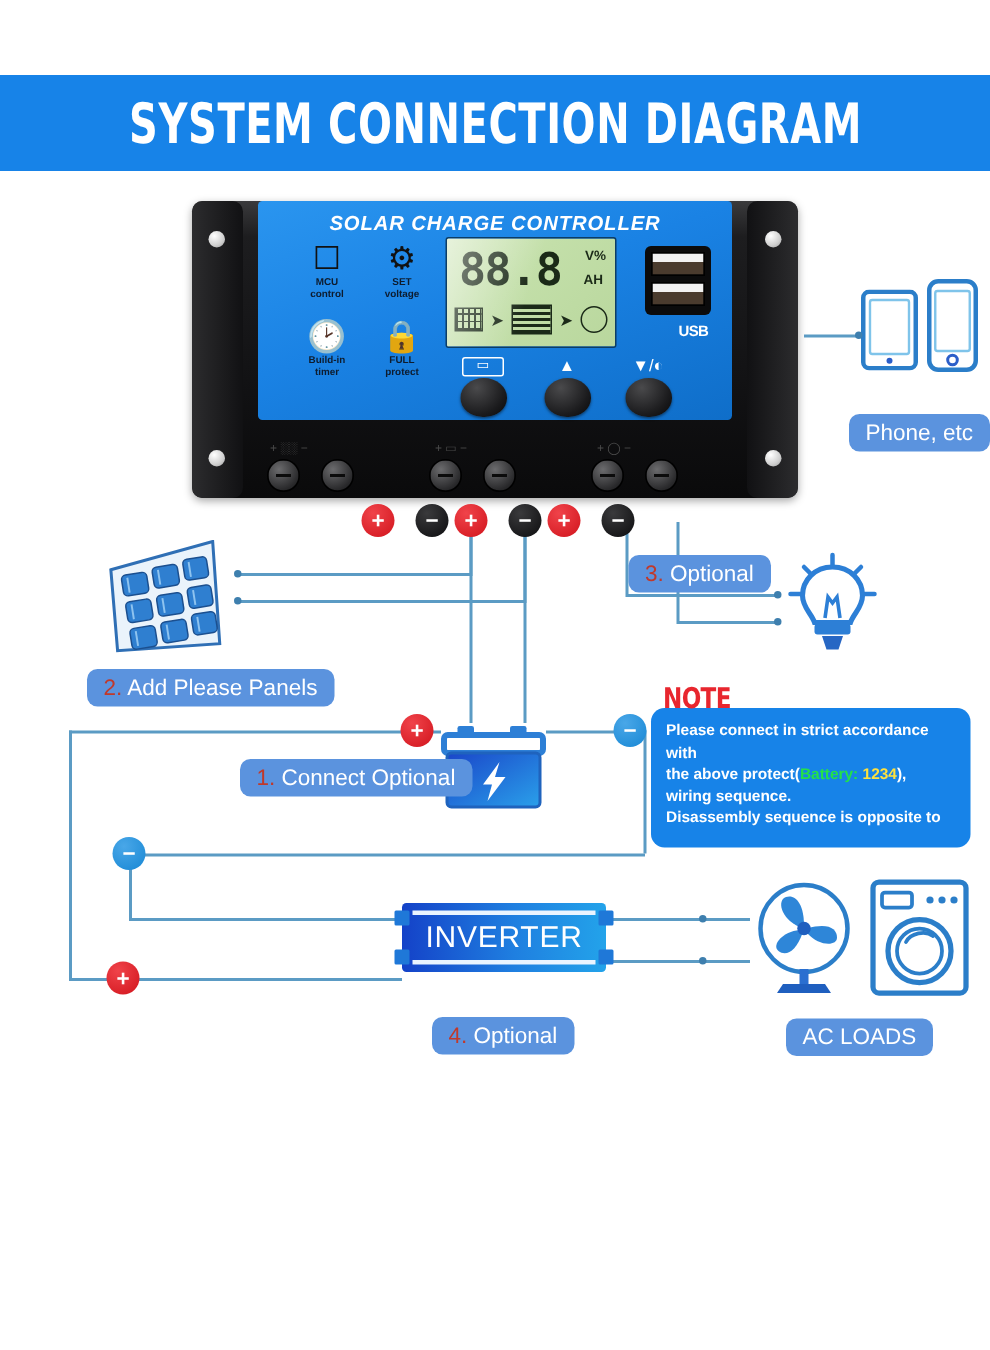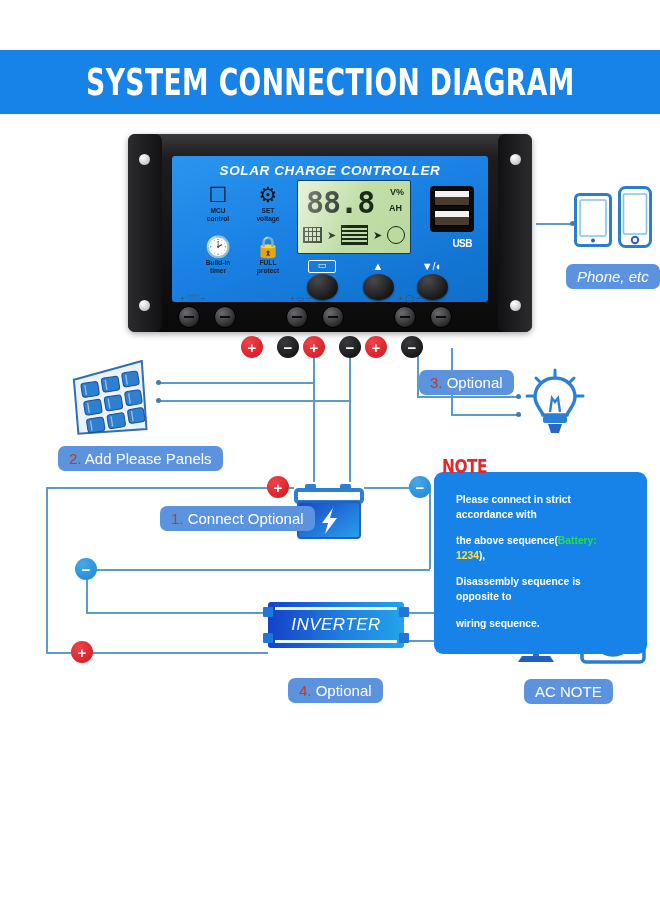--- a/index.html
+++ b/index.html
@@ -19,21 +19,21 @@
         border-radius:7px;box-shadow:0 2px 6px rgba(0,0,0,.35);}
   .ctrl-side{position:absolute;top:0;width:34px;height:198px;
         background:linear-gradient(90deg,#2c2c2e,#111113);border-radius:7px;}
   .ctrl-side.l{left:0;}
   .ctrl-side.r{right:0;background:linear-gradient(270deg,#2c2c2e,#111113);}
   .hole{position:absolute;width:11px;height:11px;border-radius:50%;
         background:radial-gradient(circle at 35% 30%,#fff,#cfcfcf 60%,#9a9a9a);}
   .hole.h1{left:11px;top:20px;} .hole.h2{left:11px;top:166px;}
   .hole.h3{right:11px;top:20px;} .hole.h4{right:11px;top:166px;}
 
-  .face{position:absolute;left:44px;top:22px;width:316px;height:146px;
+  .face{position:absolute;left:44px;top:0;width:316px;height:146px;
         background:linear-gradient(160deg,#2a95ef 0%,#1a82e4 45%,#0f6ec9 100%);
         border-radius:3px;}
   .brand{position:absolute;left:0;top:7px;width:316px;text-align:center;
          color:#fff;font-size:13.5px;font-weight:bold;font-style:italic;letter-spacing:.6px;}
 
   .featbox{position:absolute;width:40px;height:44px;text-align:center;}
   .featbox .gl{display:block;height:25px;line-height:25px;font-size:21px;color:#111;}
   .featbox .tx{display:block;font-size:6.6px;color:#0e1c2e;font-weight:bold;line-height:7.6px;}
   .fb1{left:26px;top:26px;} .fb2{left:76px;top:26px;}
   .fb3{left:26px;top:78px;} .fb4{left:76px;top:78px;}
@@ -100,31 +100,31 @@
   .lbl{position:absolute;background:#5b93de;color:#fff;border-radius:7px;
        padding:4px 11px;font-size:15px;white-space:nowrap;z-index:8;}
   .lbl .n{color:#c0392b;}
 
   
   .note{position:absolute;left:434px;top:472px;width:213px;
         background:#1783e8;border-radius:9px;padding:9px 10px 11px;box-sizing:border-box;z-index:8;}
   .note-t{position:absolute;left:442px;top:455px;color:#e8262e;font-size:19px;font-weight:bold;
         letter-spacing:-.5px;transform:scaleX(.9);transform-origin:left;z-index:9;
         font-family:"DejaVu Sans Condensed","Liberation Sans",sans-serif;}
-  .note p{margin:12px;color:#fff;font-size:10.3px;line-height:14.6px;font-weight:bold;}
+  .note p{margin:0;color:#fff;font-size:10.3px;line-height:14.6px;font-weight:bold;}
   .note .g{color:#23e04a;} .note .y{color:#ffe23d;}
 
   
   .pv{position:absolute;left:70px;top:360px;width:86px;height:86px;}
   .bat{position:absolute;left:294px;top:482px;width:70px;height:58px;}
   .bulb{position:absolute;left:524px;top:368px;width:62px;height:68px;}
   .inv{position:absolute;left:268px;top:602px;width:136px;height:46px;
        background:linear-gradient(90deg,#1442c8 0%,#1f7fe0 55%,#23a3ea 100%);
        border-radius:3px;display:flex;align-items:center;justify-content:center;z-index:5;}
-  .inv span{color:#fff;font-size:17px;letter-spacing:.5px;font-style:italic;}
+  .inv span{color:#fff;font-size:20px;letter-spacing:.5px;}
   .inv:before,.inv:after{content:"";position:absolute;left:7px;right:7px;height:3px;background:#eaf4ff;}
   .inv:before{top:5px;} .inv:after{bottom:5px;}
   .inv-t{position:absolute;width:10px;height:10px;background:#1f78d8;border-radius:1px;}
   .tablet{position:absolute;left:574px;top:193px;width:38px;height:54px;}
   .phone{position:absolute;left:618px;top:186px;width:34px;height:62px;}
   .fan{position:absolute;left:500px;top:586px;width:72px;height:80px;}
   .wash{position:absolute;left:580px;top:586px;width:66px;height:78px;}
 </style>
 </head>
 <body>
@@ -362,38 +362,38 @@
     <rect x="8" y="9" width="20" height="10" rx="2" fill="none" stroke="#2b7ec9" stroke-width="2.5"></rect>
     <circle cx="40" cy="14" r="2.4" fill="#2b7ec9"></circle>
       <circle cx="48" cy="14" r="2.4" fill="#2b7ec9"></circle>
     <circle cx="56" cy="14" r="2.4" fill="#2b7ec9"></circle>
     <circle cx="33" cy="48" r="21" fill="none" stroke="#2b7ec9" stroke-width="3.5"></circle>
     <circle cx="33" cy="48" r="15" fill="none" stroke="#2b7ec9" stroke-width="2.5"></circle>
     <path d="M24 42 C27 36 37 34 42 38" fill="none" stroke="#2b7ec9" stroke-width="2.5" stroke-linecap="round"></path>
   </svg>
 </div>
 
-<div class="lbl" style="left:566px;top:264px;font-style:italic;">
+<div class="lbl" style="left:566px;top:276px;">
   <span>Phone, etc</span>
 </div>
 <div class="lbl" style="left:419px;top:370px;">
   <span class="n">3.</span><span> Optional</span>
 </div>
 <div class="lbl" style="left:58px;top:446px;">
   <span class="n">2.</span><span> Add Please Panels</span>
 </div>
 <div class="lbl" style="left:160px;top:506px;">
   <span class="n">1.</span><span> Connect Optional</span>
 </div>
 <div class="lbl" style="left:288px;top:678px;">
   <span class="n">4.</span><span> Optional</span>
 </div>
 <div class="lbl" style="left:524px;top:679px;">
-  <span>AC NOTE</span>
+  <span>AC LOADS</span>
 </div>
 
 <div class="note-t">NOTE</div>
 <div class="note">
   <p>Please connect in strict accordance with</p>
-  <p><span>the above sequence(</span><span class="g">Battery:</span> <span class="y">1234</span><span>),</span></p>
+  <p><span>the above protect(</span><span class="g">Battery:</span> <span class="y">1234</span><span>),</span></p>
+  <p>wiring sequence.</p>
   <p>Disassembly sequence is opposite to</p>
-  <p>wiring sequence.</p>
 </div>
 
 </body></html>

